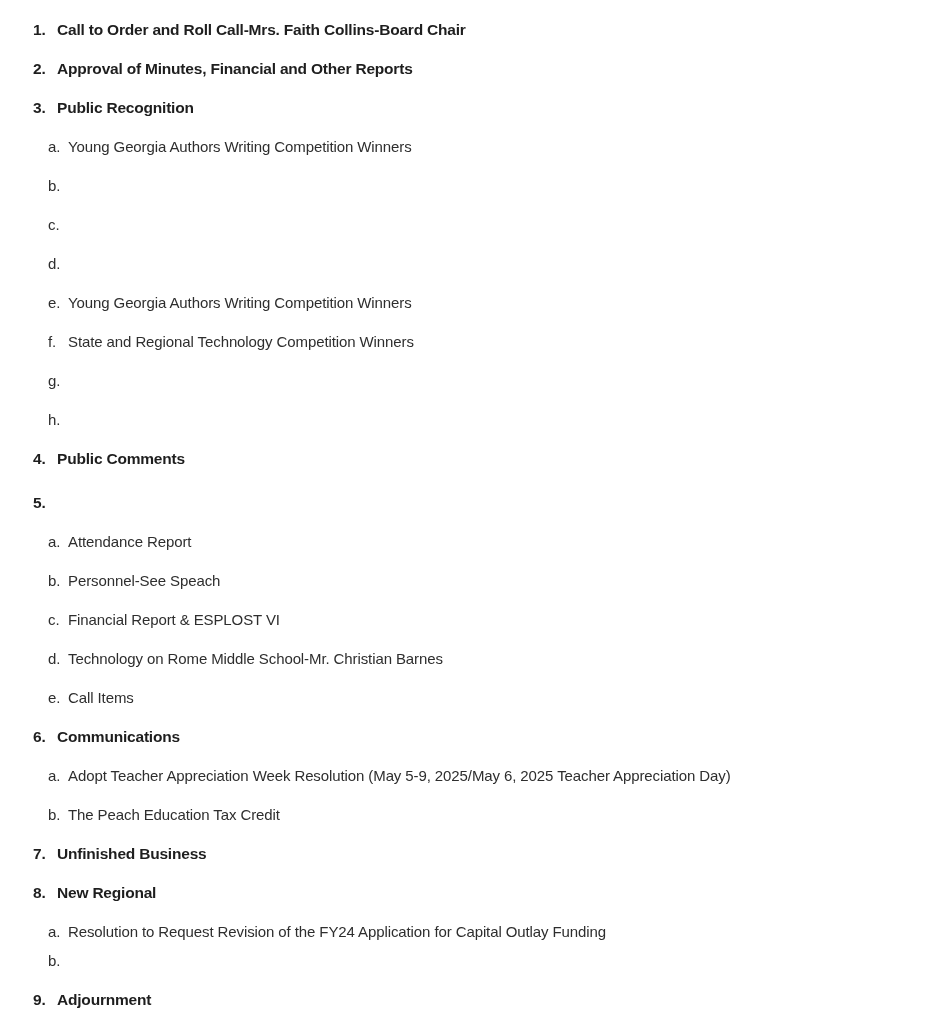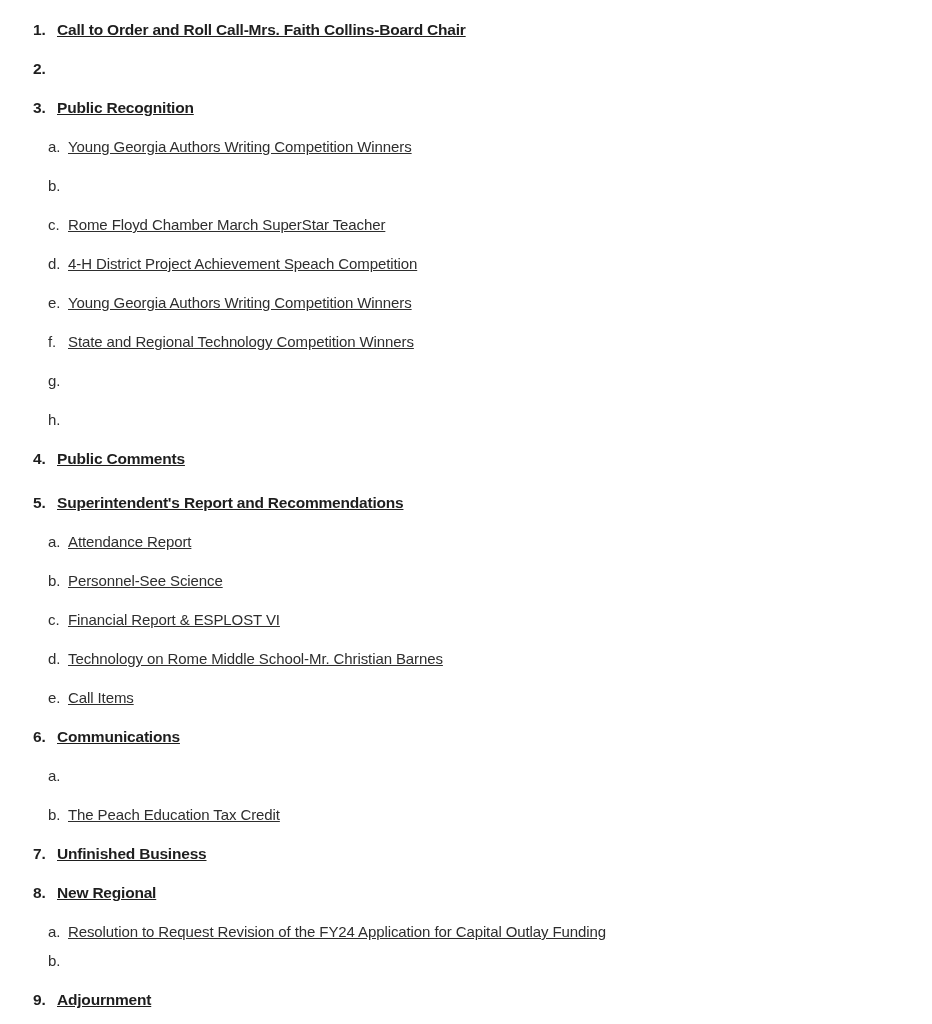--- a/index.html
+++ b/index.html
@@ -39,67 +39,66 @@
     font-size: 15px;
     font-weight: 400;
     color: #2e2e2e;
     letter-spacing: -0.1px;
     line-height: 17px;
   }
   .sub-row .letter {
     flex: 0 0 20px;
     text-align: left;
   }
-  .label { white-space: nowrap; text-decoration: underline; }
+  .label { white-space: nowrap; }
 
   
   .agenda > .item:nth-child(4) > .main-row { margin-bottom: 27px; }
   .agenda > .item:nth-child(8) > .sub-row:not(:last-child) { margin-bottom: 12px; }
 </style>
 </head>
 <body>
 
 <div class="page">
   <div class="agenda">
   <div class="item">
     <div class="main-row">
       <span class="num">1.</span>
       <span class="label">Call to Order and Roll Call-Mrs. Faith Collins-Board Chair</span>
     </div>
   </div>
 
   <div class="item">
     <div class="main-row">
       <span class="num">2.</span>
+      <span class="label">Approval of Minutes, Financial and Other Reports</span>
     </div>
   </div>
 
   <div class="item">
     <div class="main-row">
       <span class="num">3.</span>
       <span class="label">Public Recognition</span>
     </div>
 
   <div class="sub-row">
     <span class="letter">a.</span>
     <span class="label">Young Georgia Authors Writing Competition Winners</span>
   </div>
 
   <div class="sub-row">
     <span class="letter">b.</span>
   </div>
 
   <div class="sub-row">
     <span class="letter">c.</span>
-    <span class="label">Rome Floyd Chamber March SuperStar Teacher</span>
   </div>
 
   <div class="sub-row">
     <span class="letter">d.</span>
-    <span class="label">4-H District Project Achievement Speach Competition</span>
   </div>
 
   <div class="sub-row">
     <span class="letter">e.</span>
     <span class="label">Young Georgia Authors Writing Competition Winners</span>
   </div>
 
   <div class="sub-row">
     <span class="letter">f.</span>
     <span class="label">State and Regional Technology Competition Winners</span>
@@ -117,31 +116,30 @@
   <div class="item">
     <div class="main-row">
       <span class="num">4.</span>
       <span class="label">Public Comments</span>
     </div>
   </div>
 
   <div class="item">
     <div class="main-row">
       <span class="num">5.</span>
-      <span class="label">Superintendent's Report and Recommendations</span>
     </div>
 
   <div class="sub-row">
     <span class="letter">a.</span>
     <span class="label">Attendance Report</span>
   </div>
 
   <div class="sub-row">
     <span class="letter">b.</span>
-    <span class="label">Personnel-See Science</span>
+    <span class="label">Personnel-See Speach</span>
   </div>
 
   <div class="sub-row">
     <span class="letter">c.</span>
     <span class="label">Financial Report &amp; ESPLOST VI</span>
   </div>
 
   <div class="sub-row">
     <span class="letter">d.</span>
     <span class="label">Technology on Rome Middle School-Mr. Christian Barnes</span>
@@ -154,20 +152,21 @@
 </div>
 
   <div class="item">
     <div class="main-row">
       <span class="num">6.</span>
       <span class="label">Communications</span>
     </div>
 
   <div class="sub-row">
     <span class="letter">a.</span>
+    <span class="label">Adopt Teacher Appreciation Week Resolution (May 5-9, 2025/May 6, 2025 Teacher Appreciation Day)</span>
   </div>
 
   <div class="sub-row">
     <span class="letter">b.</span>
     <span class="label">The Peach Education Tax Credit</span>
   </div>
 </div>
 
   <div class="item">
     <div class="main-row">

